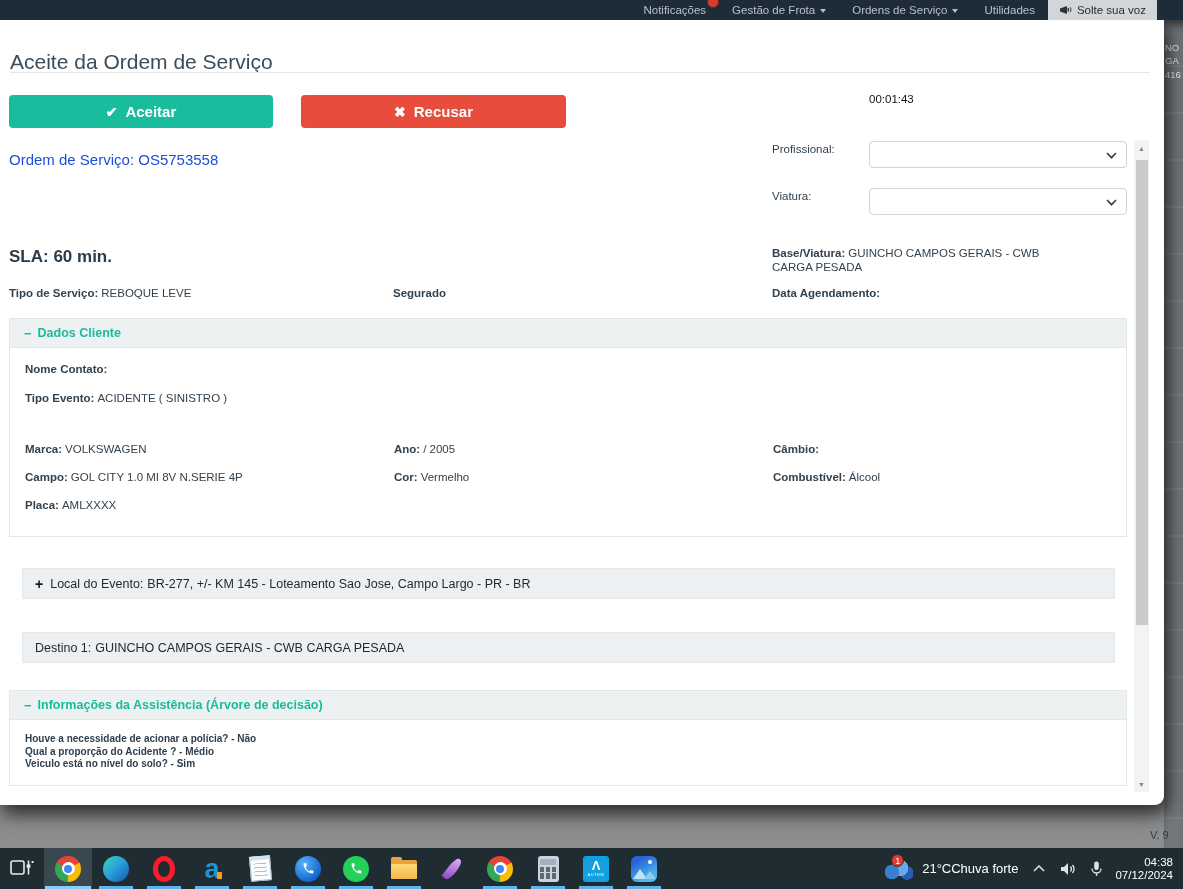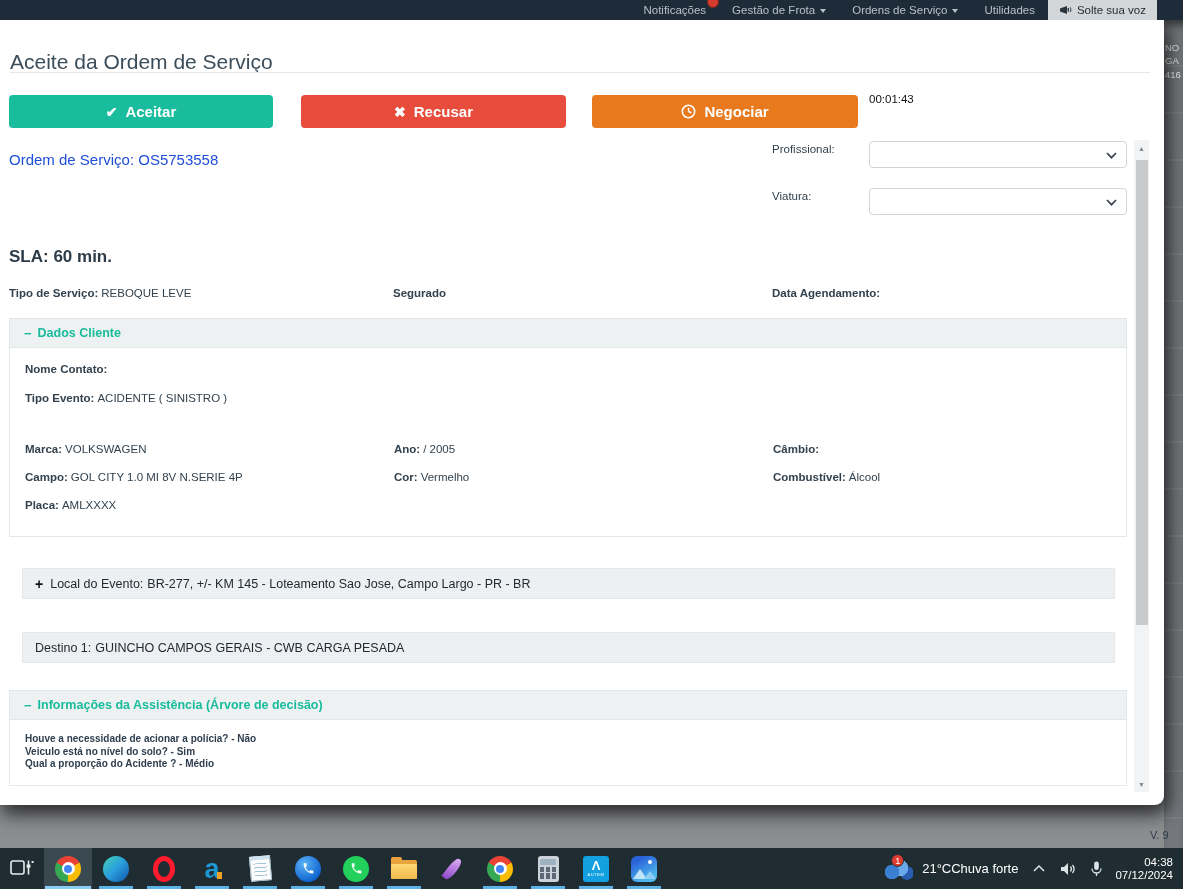--- a/index.html
+++ b/index.html
@@ -156,46 +156,41 @@
   <div class="m-div"></div>
 
   <button class="btn btn-accept">
     <span class="glyph">✔</span>
     <span>Aceitar</span>
   </button>
   <button class="btn btn-refuse">
     <span class="glyph">✖</span>
     <span>Recusar</span>
   </button>
-  <button class="btn btn-negotiate">
-    <svg width="15" height="15" viewBox="0 0 15 15">
-        <circle cx="7.5" cy="7.5" r="6.2" stroke="#fff" stroke-width="1.6" fill="none"></circle>
-        <line x1="7.5" y1="7.5" x2="7.5" y2="3.8" stroke="#fff" stroke-width="1.5"></line>
-        <line x1="7.5" y1="7.5" x2="10.3" y2="8.8" stroke="#fff" stroke-width="1.5"></line>
-      </svg>
-    <span>Negociar</span>
-  </button>
   <div class="timer">00:01:43</div>
 
   <div class="order">Ordem de Serviço: OS5753558</div>
 
   <div class="flabel lbl-prof">Profissional:</div>
   <div class="sel sel-prof">
     <svg width="11" height="7" viewBox="0 0 11 7">
         <polyline points="1,1 5.5,5.7 10,1" stroke="#3c4650" stroke-width="1.7" fill="none"></polyline>
       </svg>
   </div>
   <div class="flabel lbl-viat">Viatura:</div>
   <div class="sel sel-viat">
     <svg width="11" height="7" viewBox="0 0 11 7">
         <polyline points="1,1 5.5,5.7 10,1" stroke="#3c4650" stroke-width="1.7" fill="none"></polyline>
       </svg>
   </div>
 
   <div class="sla">SLA: 60 min.</div>
+  <div class="basev">
+    <b class="lb">Base/Viatura:</b><span>GUINCHO CAMPOS GERAIS - CWB CARGA PESADA</span>
+  </div>
 
   <div class="meta meta-1">
     <b class="lb">Tipo de Serviço:</b><span>REBOQUE LEVE</span>
   </div>
   <div class="meta meta-2"><b class="lb">Segurado</b></div>
   <div class="meta meta-3"><b class="lb">Data Agendamento:</b></div>
 
   <div class="panel panel-client">
     <div class="panel-h">
       <span class="minus">−</span>
@@ -225,22 +220,22 @@
     <span>GUINCHO CAMPOS GERAIS - CWB CARGA PESADA</span>
   </div>
 
   <div class="panel panel-assist">
     <div class="panel-h">
       <span class="minus">−</span>
       <span>Informações da Assistência (Árvore de decisão)</span>
     </div>
     <div class="assist-body">
       <div class="assist-line">Houve a necessidade de acionar a polícia? - Não</div>
+      <div class="assist-line">Qual a proporção do Acidente ? - Médio</div>
       <div class="assist-line">Veiculo está no nível do solo? - Sim</div>
-      <div class="assist-line">Qual a proporção do Acidente ? - Médio</div>
     </div>
   </div>
 
   <div class="sbar">
     <div class="sb-btn sb-up">
         <span>▲</span>
       </div>
     <div class="sb-thumb"></div>
     <div class="sb-btn sb-down">
         <span>▼</span>

